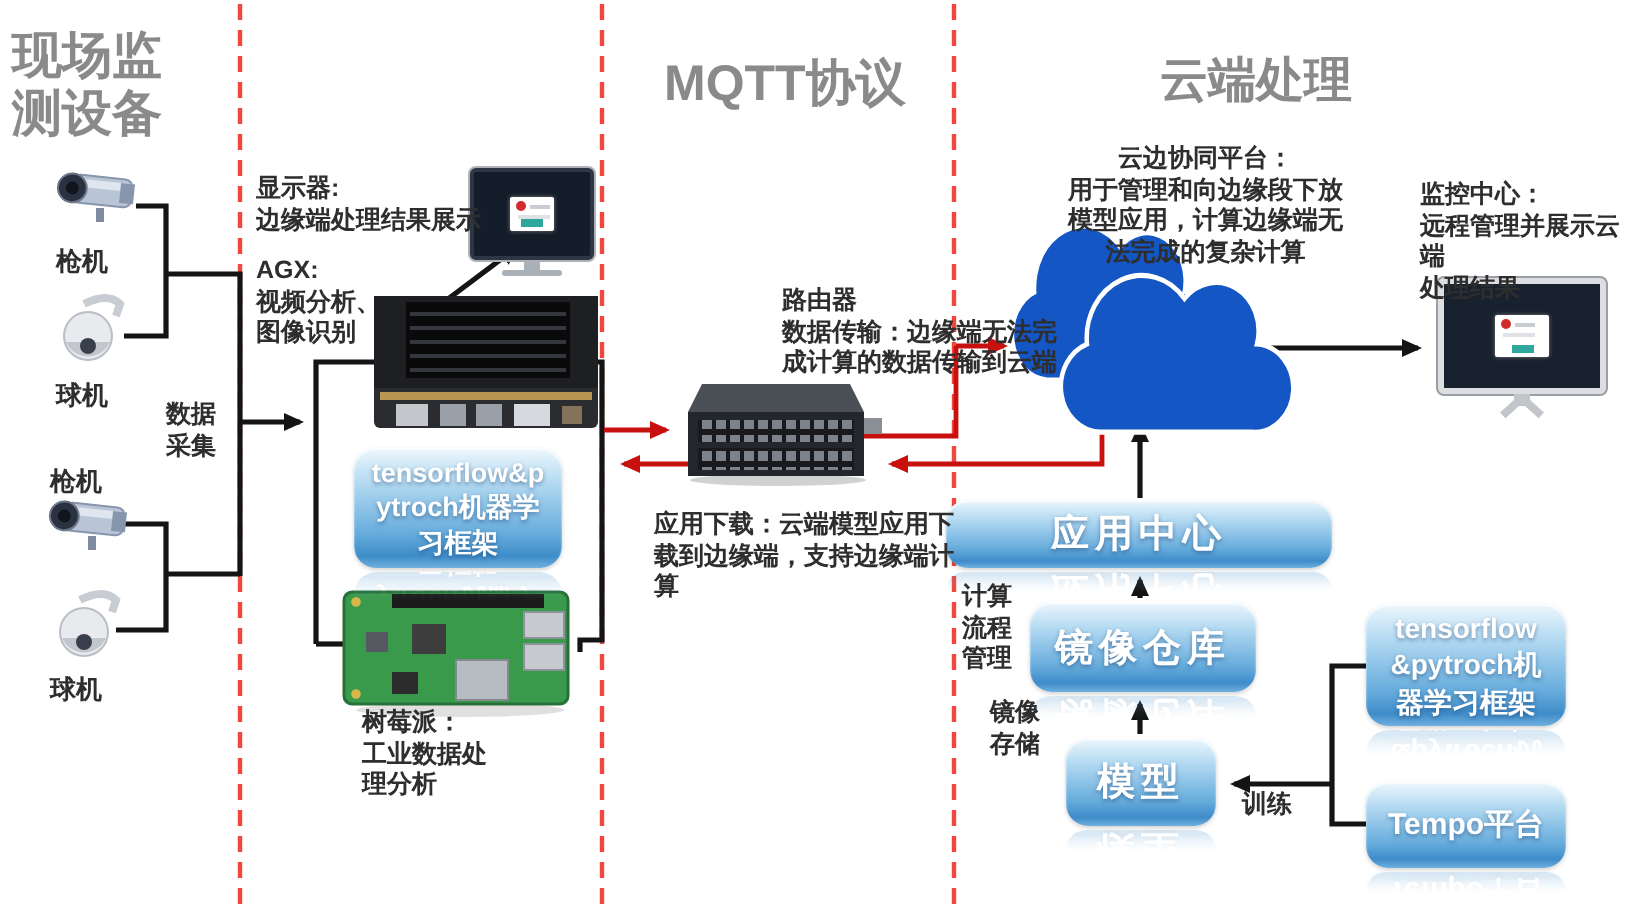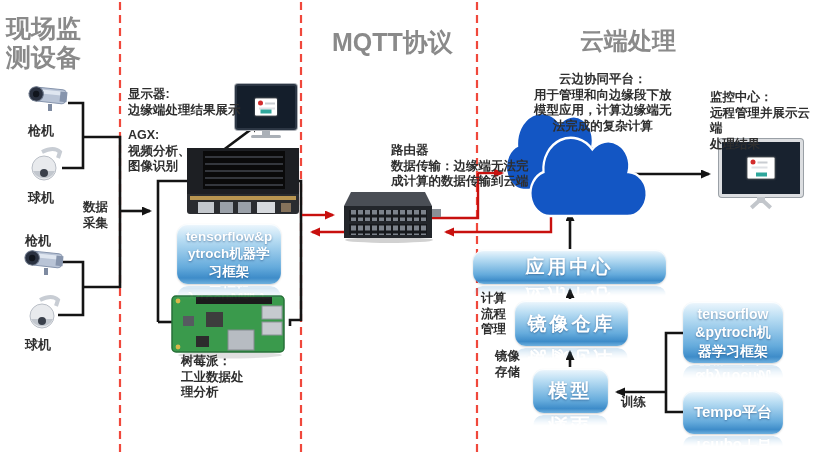--- a/index.html
+++ b/index.html
@@ -222,20 +222,23 @@
 ytroch机器学
 习框架</div>
 
   <div class="note" style="left:181px;top:354px;">树莓派：
 工业数据处
 理分析</div>
 
   <div class="note" style="left:347px;top:143px;margin-left:44px;">路由器
 数据传输：边缘端无法完
 成计算的数据传输到云端</div>
+  <div class="note" style="left:327px;top:255px;">应用下载：云端模型应用下
+载到边缘端，支持边缘端计
+算</div>
 
   <div class="note" style="left:534px;top:72px;text-align:center;">云边协同平台：
 用于管理和向边缘段下放
 模型应用，计算边缘端无
 法完成的复杂计算</div>
   <div class="note" style="left:710px;top:90px;">监控中心：
 远程管理并展示云端
 处理结果</div>
 
   <div class="mon-l dev">

